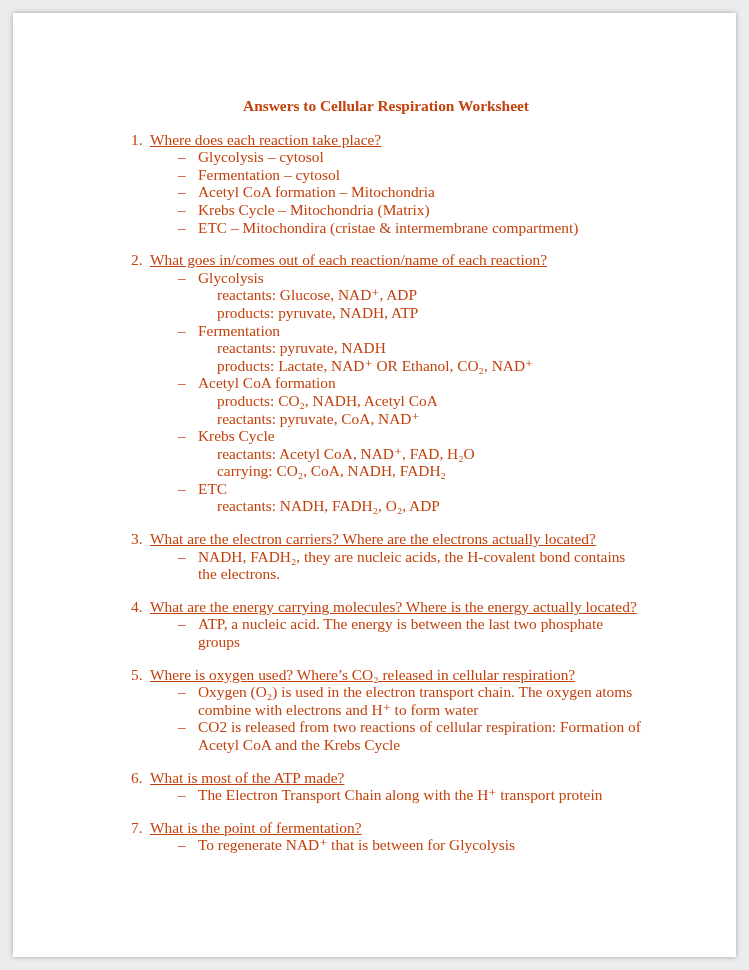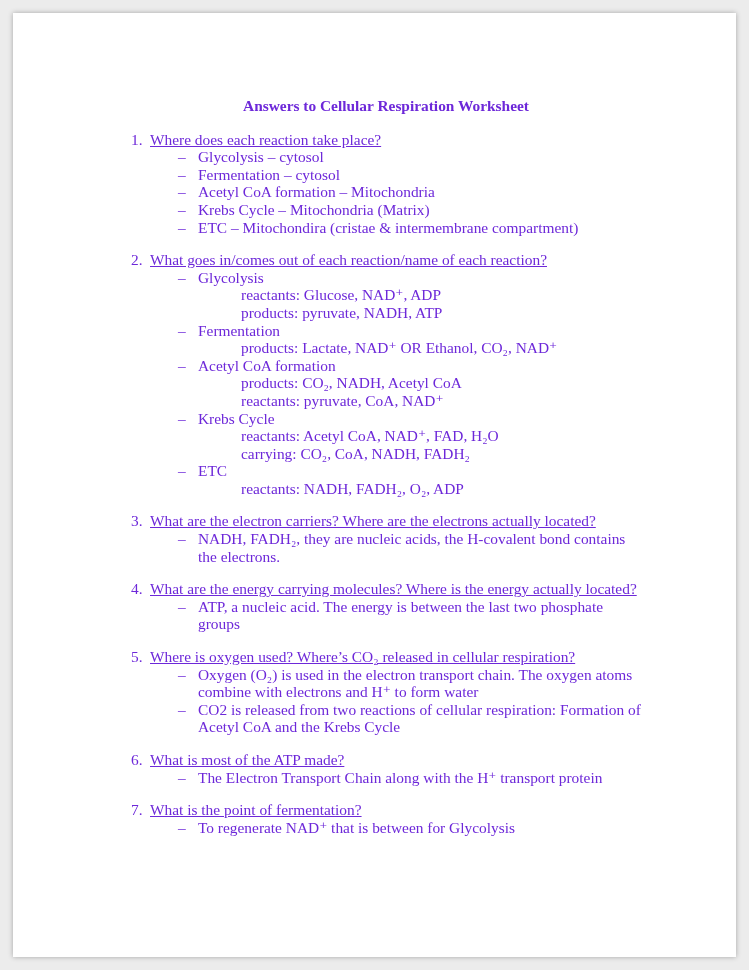--- a/index.html
+++ b/index.html
@@ -15,35 +15,35 @@
     top: 13px; left: 13px;
     width: 723px; height: 944px;
     background: #ffffff;
     box-shadow: 0 0 5px rgba(0,0,0,0.30);
     box-sizing: border-box;
   }
   .content {
     padding: 84px 95px 0 118px;
     font-size: 15.4px;
     line-height: 17.6px;
-    color: #6d28d9;
+    color: #c2410c;
   }
   .title {
     text-align: center;
     font-weight: bold;
     margin-bottom: 16px;
   }
   .question { margin-top: 15px; }
   .q-row { display: flex; }
   .q-num { width: 19px; flex: none; }
   .q-text { flex: 1; text-decoration: underline; }
   .answer { display: flex; margin-left: 47px; }
   .dash { width: 20px; flex: none; }
   .answer-text { flex: 1; }
-  .sub { margin-left: 110px; }
+  .sub { margin-left: 86px; }
   .u { }
 </style>
 </head>
 <body>
 
 <div class="page">
   <div class="content">
 
     <div class="title">Answers to Cellular Respiration Worksheet</div>
 
@@ -84,20 +84,21 @@
         <span class="dash">–</span>
         <span class="answer-text">Glycolysis</span>
       </div>
       <div class="sub">reactants: Glucose, NAD⁺, ADP</div>
       <div class="sub">products: pyruvate, NADH, ATP</div>
 
       <div class="answer">
         <span class="dash">–</span>
         <span class="answer-text">Fermentation</span>
       </div>
+      <div class="sub">reactants: pyruvate, NADH</div>
       <div class="sub"><span>products: Lactate, NAD⁺ </span><span class="u">OR</span><span> Ethanol, CO₂, NAD⁺</span></div>
 
       <div class="answer">
         <span class="dash">–</span>
         <span class="answer-text">Acetyl CoA formation</span>
       </div>
       <div class="sub">products: CO₂, NADH, Acetyl CoA</div>
       <div class="sub">reactants: pyruvate, CoA, NAD⁺</div>
 
       <div class="answer">

